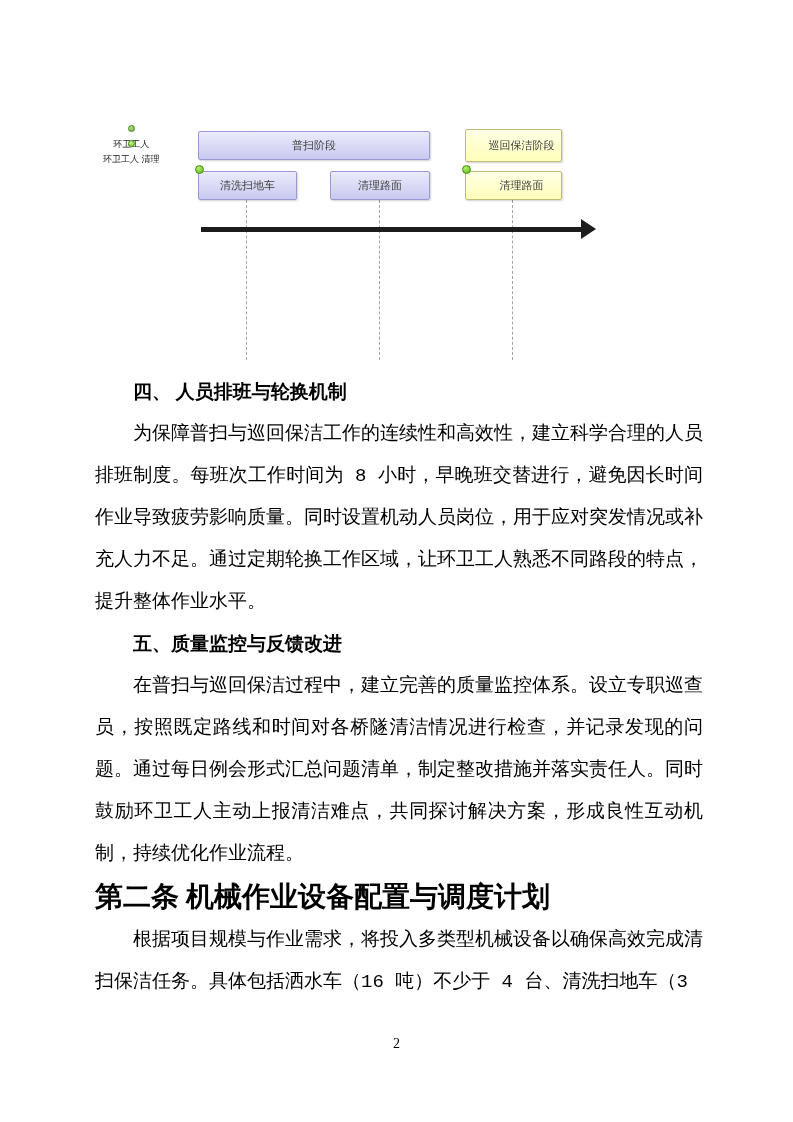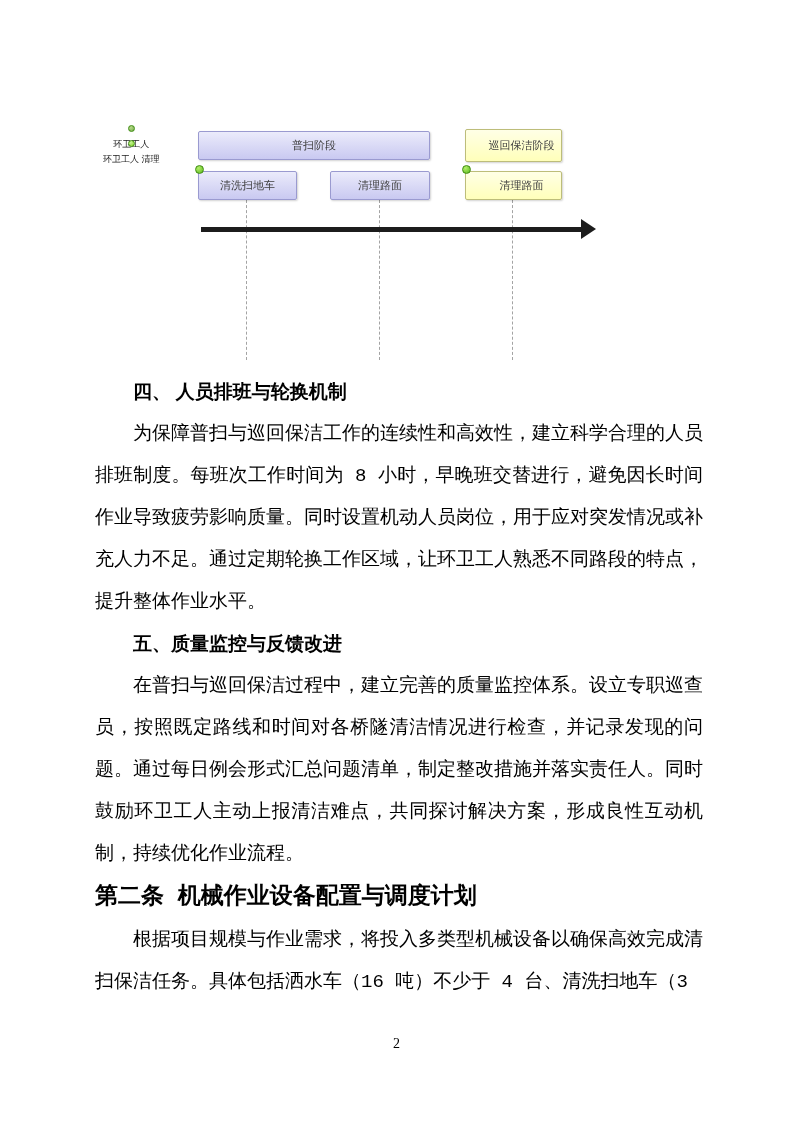--- a/index.html
+++ b/index.html
@@ -41,21 +41,21 @@
   .marker { position:absolute; z-index:3; width:9px; height:9px; border-radius:50%;
     background:radial-gradient(circle at 35% 30%, #b4f06a, #5ab71c); border:1px solid #3f8c12; }
   .m1 { left:195px; top:165px; }
   .m2 { left:462px; top:165px; }
 
   
   .content { position:absolute; left:95px; top:371px; width:608px;
     font-size:19px; line-height:42px; text-align:justify; }
   .heading { font-weight:bold; text-indent:2em; }
   .para { text-indent:2em;font-family:Liberation Mono, monospace; }
-  .chapter { font-weight:bold; font-size:23px; line-height:44px; text-indent:0;font-family:Liberation Mono, monospace; }
+  .chapter { font-weight:bold; font-size:28px; line-height:44px; text-indent:0; }
 
   .pageno { position:absolute; left:0; right:0; bottom:70px; text-align:center;
     font-size:14px; color:#000; }
 </style>
 </head>
 <body>
 
 <div class="page">
 
   <div class="diagram">

